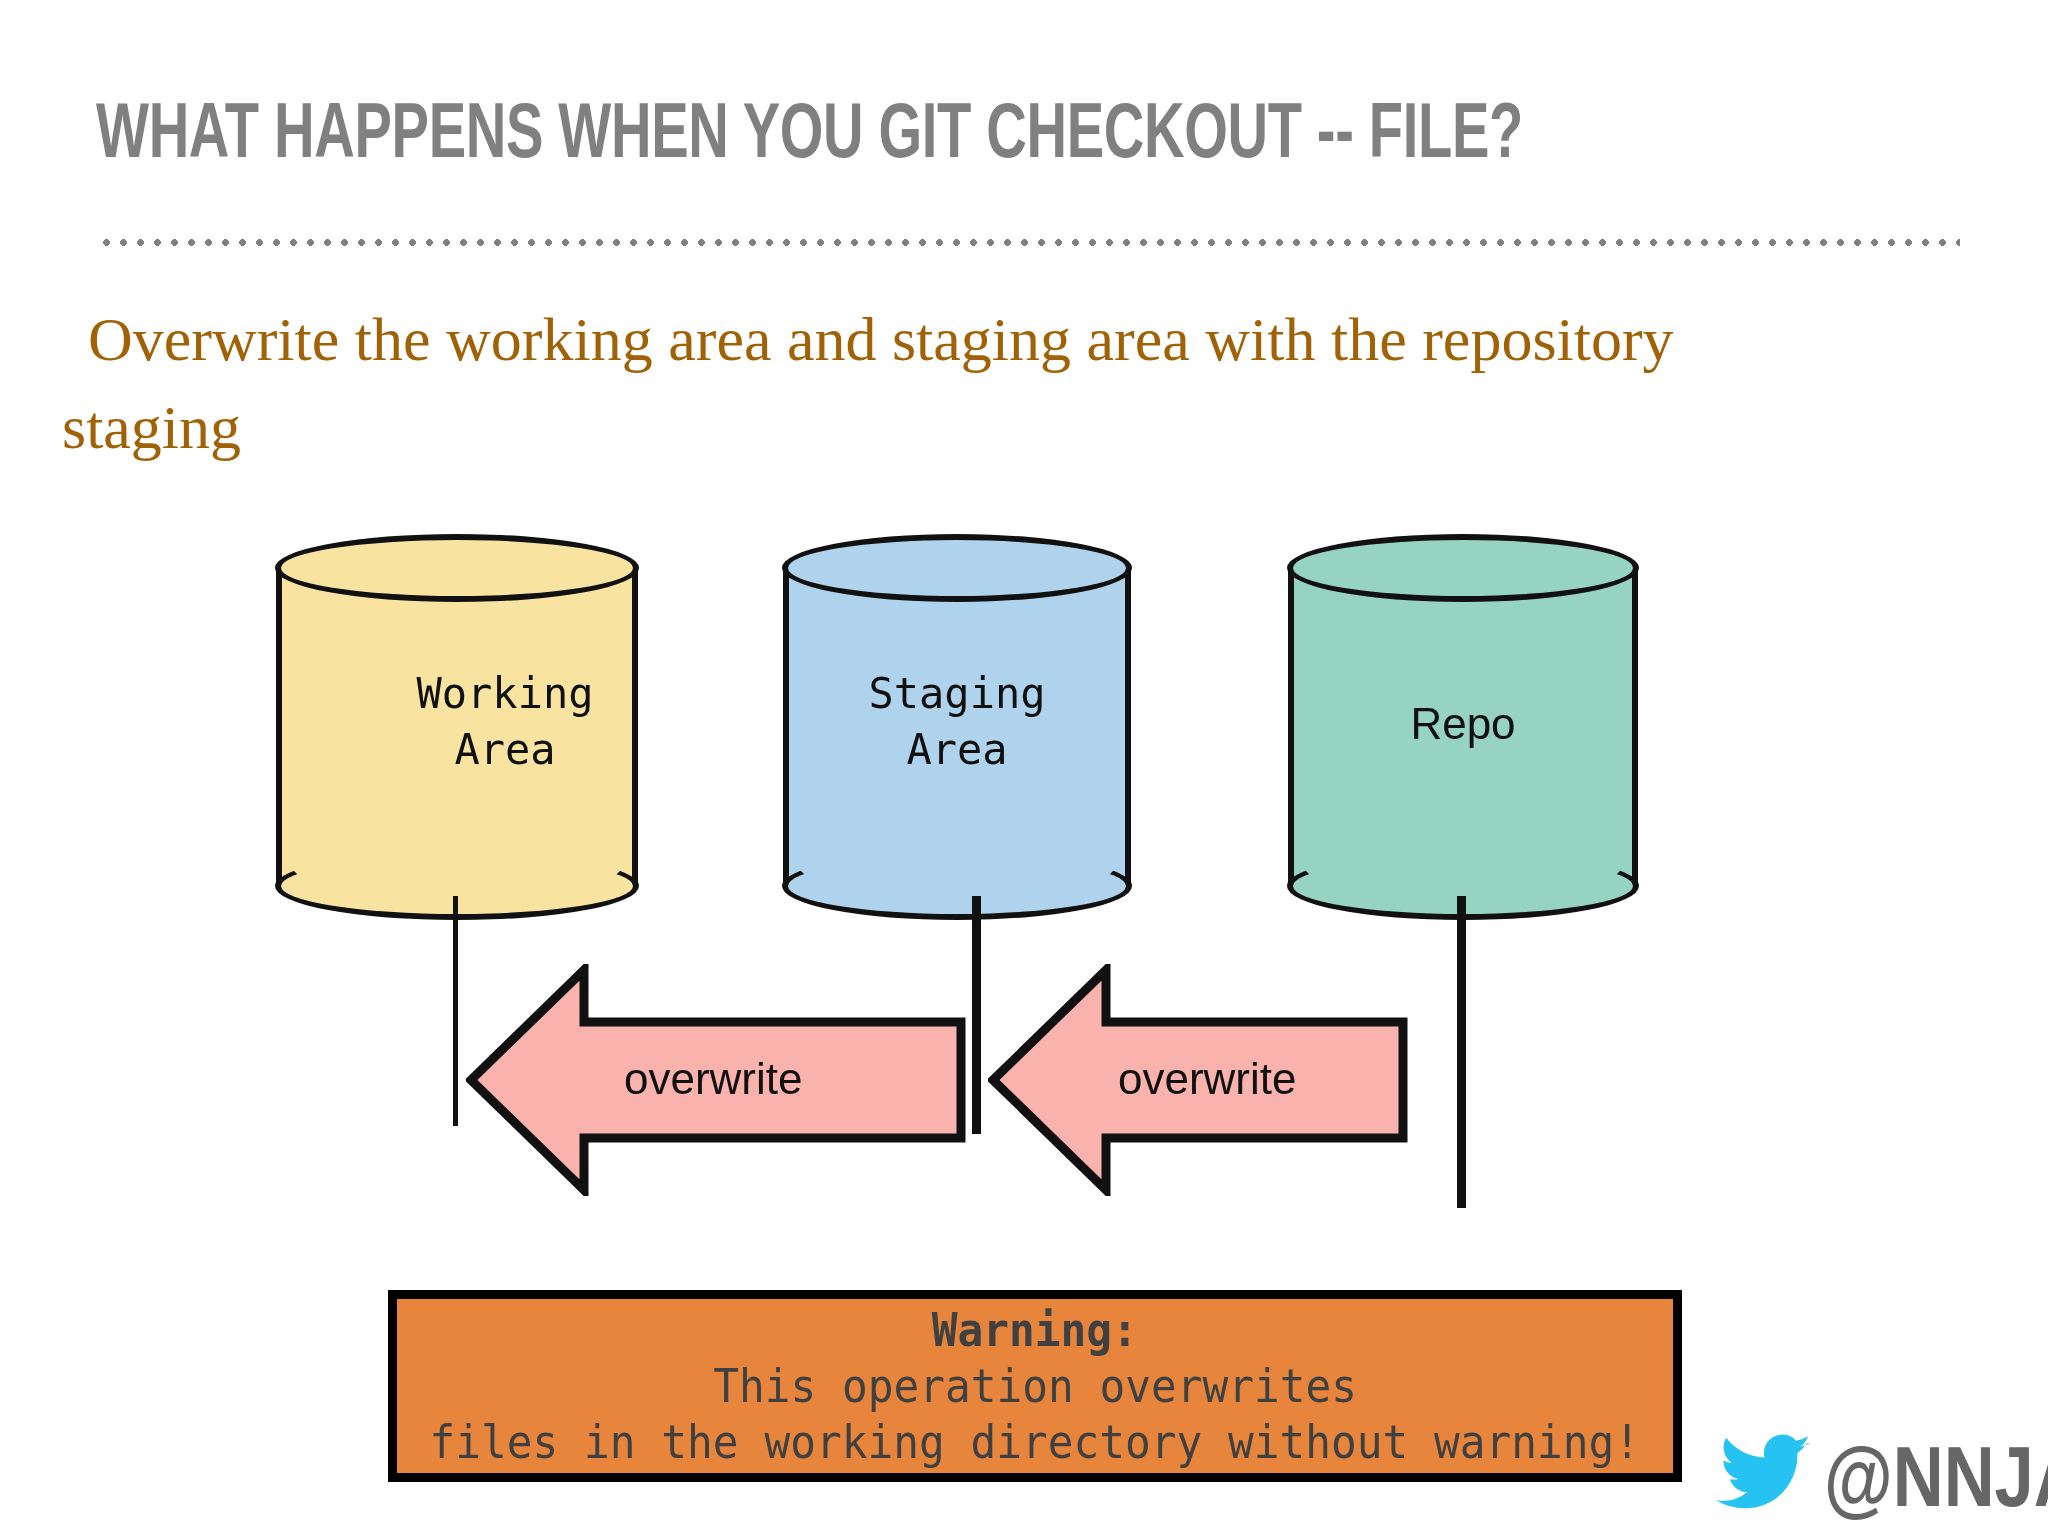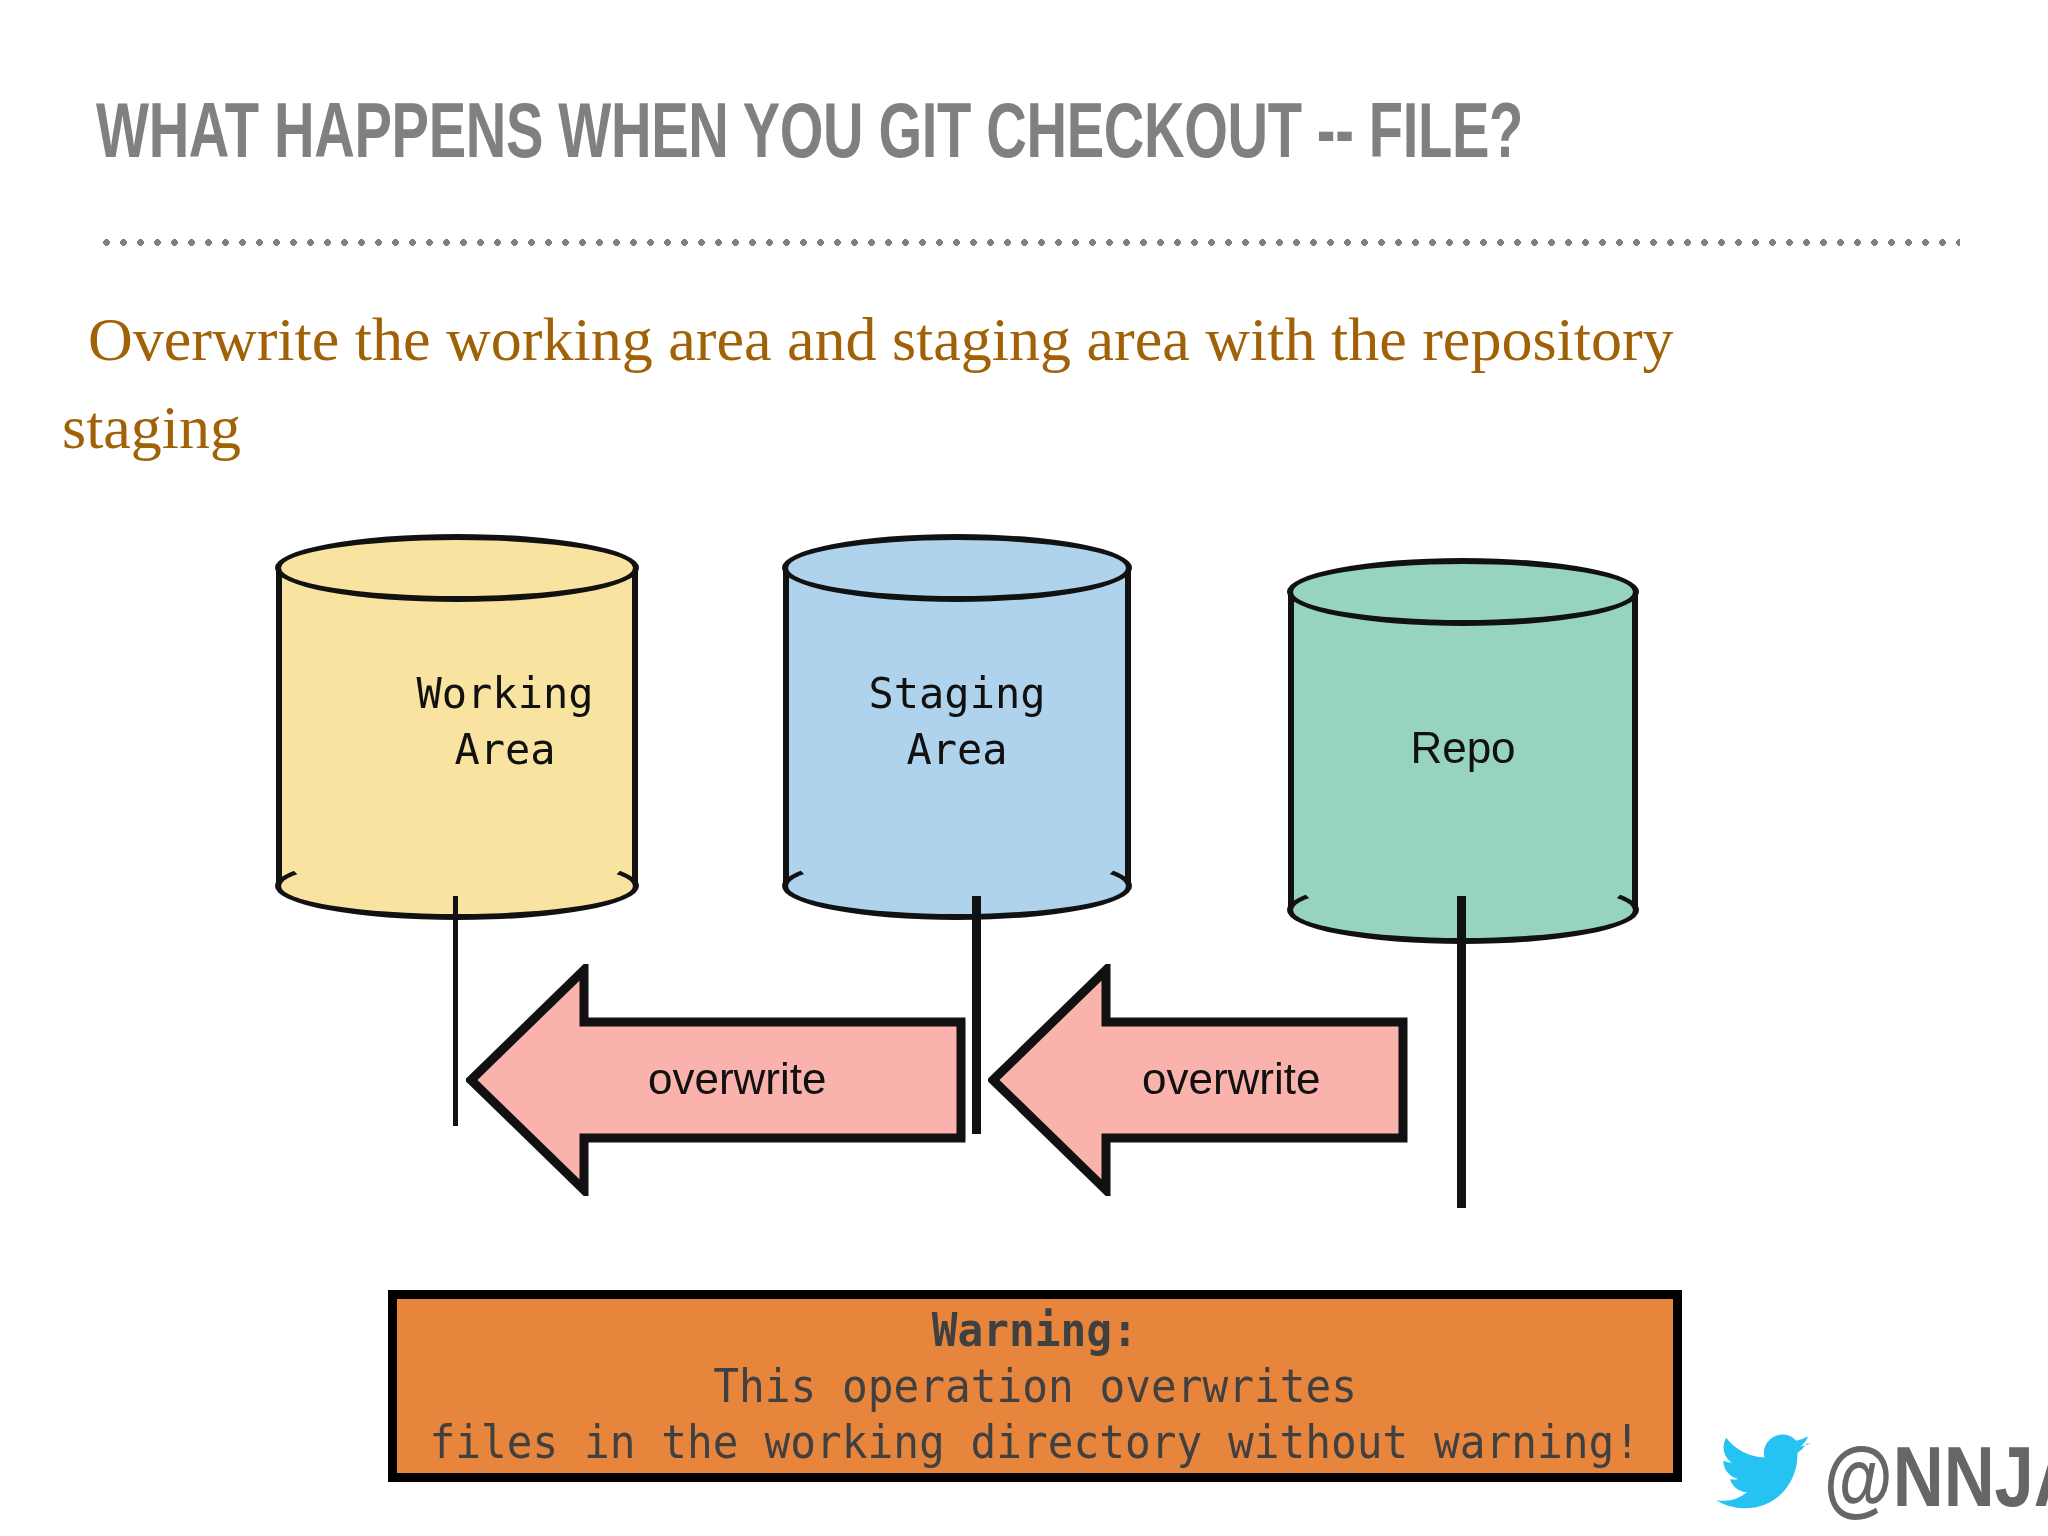--- a/index.html
+++ b/index.html
@@ -122,21 +122,20 @@
   .arrow {
     position: absolute;
   }
   .arrow svg { display: block; }
   .arrow-label {
     position: absolute;
     font-family: "Liberation Sans", sans-serif;
     font-size: 44px;
     color: #111111;
     white-space: nowrap;
-    margin-left: 24px;
   }
 
   
   #warning-box {
     position: absolute;
     left: 388px;
     top: 1290px;
     width: 1294px;
     height: 192px;
     background: #E8853C;
@@ -208,21 +207,21 @@
       <div class="cyl-body" style="background:#AFD3EC;"></div>
       <div class="cyl-top" style="top:-34px; height:68px; background:#AFD3EC;"></div>
       <div class="cyl-bottom" style="bottom:-34px; height:68px; background:#AFD3EC; border-top-color:transparent;"></div>
       <div class="cyl-label mono-label" style="top:98px;">
         <div>Staging</div>
         <div>Area</div>
       </div>
     </div>
     <div class="stem" style="left:972px; top:896px; width:9px; height:238px;"></div>
 
-    <div class="cyl" style="left:1288px; top:592px; width:350px; height:318px;">
+    <div class="cyl" style="left:1288px; top:568px; width:350px; height:318px;">
       <div class="cyl-body" style="background:#96D3C0;"></div>
       <div class="cyl-top" style="top:-34px; height:68px; background:#96D3C0;"></div>
       <div class="cyl-bottom" style="bottom:-34px; height:68px; background:#96D3C0; border-top-color:transparent;"></div>
       <div class="cyl-label sans-label" style="top:128px;">
         <div>Repo</div>
       </div>
     </div>
     <div class="stem" style="left:1457px; top:896px; width:9px; height:312px;"></div>
 
     <div class="arrow" style="left:466px; top:964px;">

